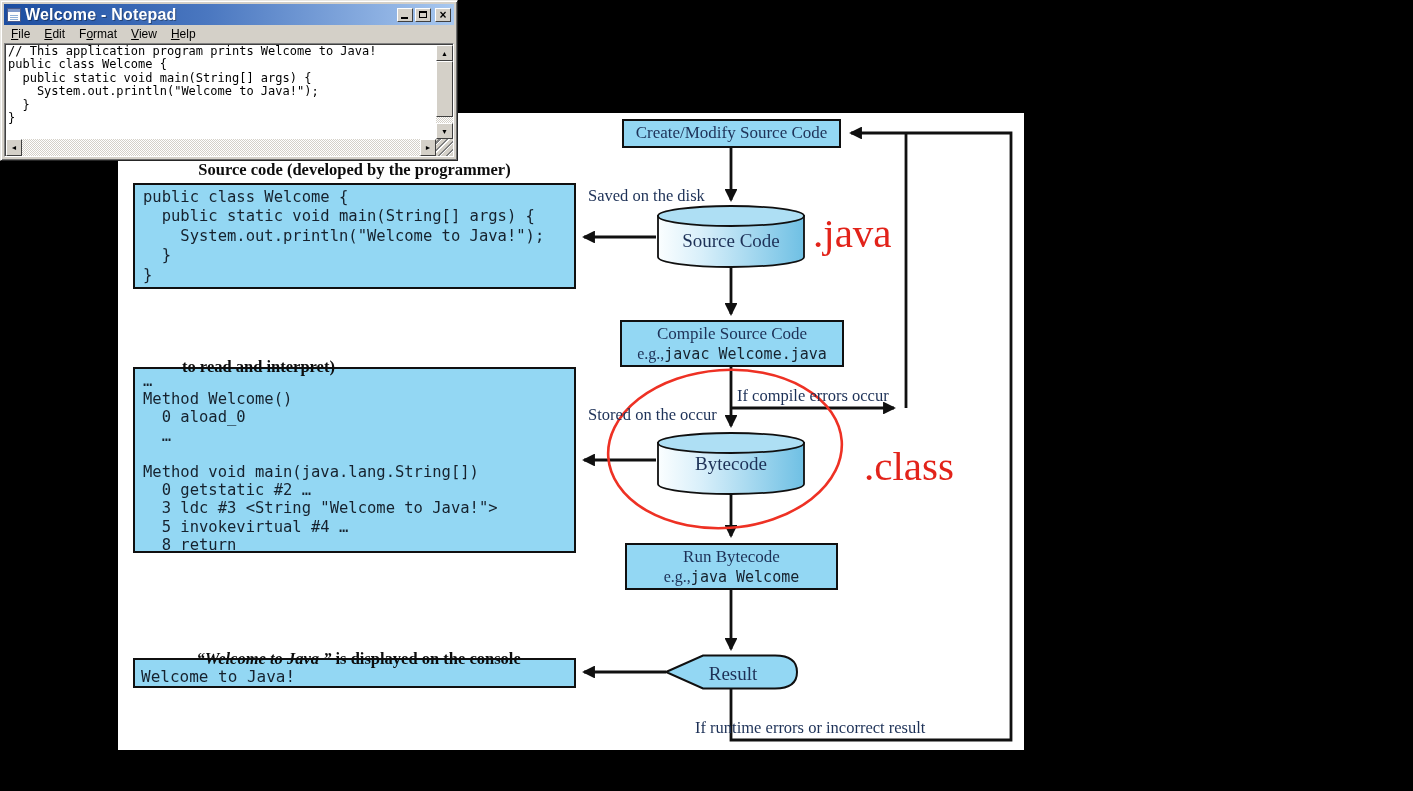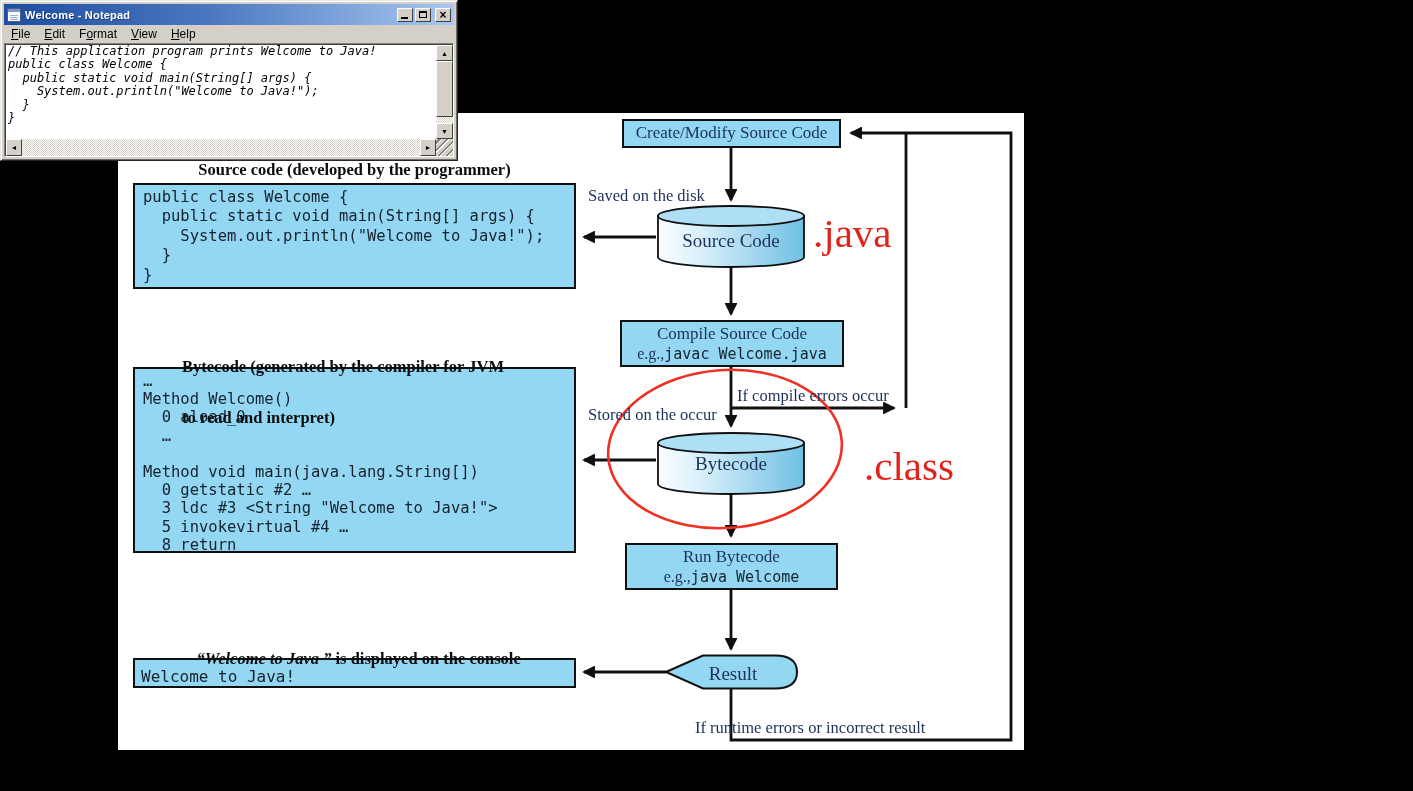--- a/index.html
+++ b/index.html
@@ -68,21 +68,21 @@
   }
   .np-icon{
     width:14px;height:14px;margin-right:4px;background:#fdfdfd;border:1px solid #4a5a8a;
     box-sizing:border-box;position:relative;flex:none;
   }
   .np-icon::before{content:"";position:absolute;left:0;right:0;top:0;height:3px;background:#7d97c8;}
   .np-icon::after{
     content:"";position:absolute;left:2px;right:2px;top:5px;height:7px;
     background:repeating-linear-gradient(#fdfdfd 0 1px,#8fb0d8 1px 2px);
   }
-  .np-title-text{color:#fff;font-size:11px;font-weight:bold;letter-spacing:.2px;
+  .np-title-text{color:#fff;font-size:16px;font-weight:bold;letter-spacing:.2px;
     font-family:"Liberation Sans",sans-serif;text-shadow:1px 1px 0 rgba(0,0,0,.35);}
   .np-buttons{margin-left:auto;display:flex;gap:2px;align-items:center;}
   .np-btn{
     width:16px;height:14px;background:#d4d0c8;position:relative;box-sizing:border-box;
     border-top:1px solid #fff;border-left:1px solid #fff;
     border-right:1px solid #404040;border-bottom:1px solid #404040;
     display:flex;align-items:center;justify-content:center;
   }
   .np-btn.close{margin-left:2px;}
   .glyph-min{position:absolute;left:3px;bottom:2px;width:7px;height:2px;background:#000;}
@@ -90,21 +90,20 @@
   .glyph-x{font-size:12px;font-weight:bold;color:#000;line-height:10px;font-family:"Liberation Sans",sans-serif;}
   .np-menu{
     position:absolute;left:3px;right:3px;top:24px;height:18px;background:#d4d0c8;
     display:flex;align-items:center;font-size:12px;color:#000;
   }
   .np-menu .mi{padding:1px 7px;}
   .np-client{
     position:absolute;left:3px;right:3px;top:42px;bottom:3px;background:#7f1d1d;
     border:1px solid #808080;border-right-color:#fff;border-bottom-color:#fff;
     box-shadow:inset 1px 1px 0 #404040;
-    font-style:italic;
   }
   .np-text{
     position:absolute;left:1px;top:1px;right:17px;bottom:17px;background:#fff;overflow:hidden;
     font-family:"DejaVu Sans Mono",monospace;font-size:12px;line-height:13.4px;color:#000;
     padding:0 2px;
   }
   .np-text .tline{white-space:pre;min-height:13.4px;}
   .sb-checker{
     background-color:#fff;
     background-image:
@@ -209,21 +208,20 @@
 <div class="flow-label" style="left:588px;top:186px;">Saved on the disk</div>
 <div class="flow-label" style="left:588px;top:405px;">Stored on the occur</div>
 <div class="flow-label" style="left:737px;top:386px;">If compile errors occur</div>
 <div class="flow-label" style="left:695px;top:718px;">If runtime errors or incorrect result</div>
 
 <div class="ext-label" style="left:813px;top:213px;">.java</div>
 <div class="ext-label" style="left:864px;top:446px;">.class</div>
 
 <div class="big-label" style="left:133px;top:161px;width:443px;text-align:center;">Source code (developed by the programmer)</div>
 <div class="big-label" style="left:182px;top:324px;">
-  <div>Bytecode (generated by the compiler for JVM</div>
   <div>to read and interpret)</div>
 </div>
 <div class="big-label" style="left:133px;top:633px;width:443px;text-align:center;">
   <span class="italic">“Welcome to Java ”</span><span> is displayed on the console</span>
 </div>
 
 <div class="code-panel" style="left:133px;top:183px;width:443px;height:106px;">
   <div class="code-line">public class Welcome {</div>
   <div class="code-line">  public static void main(String[] args) {</div>
   <div class="code-line">    System.out.println("Welcome to Java!");</div>

